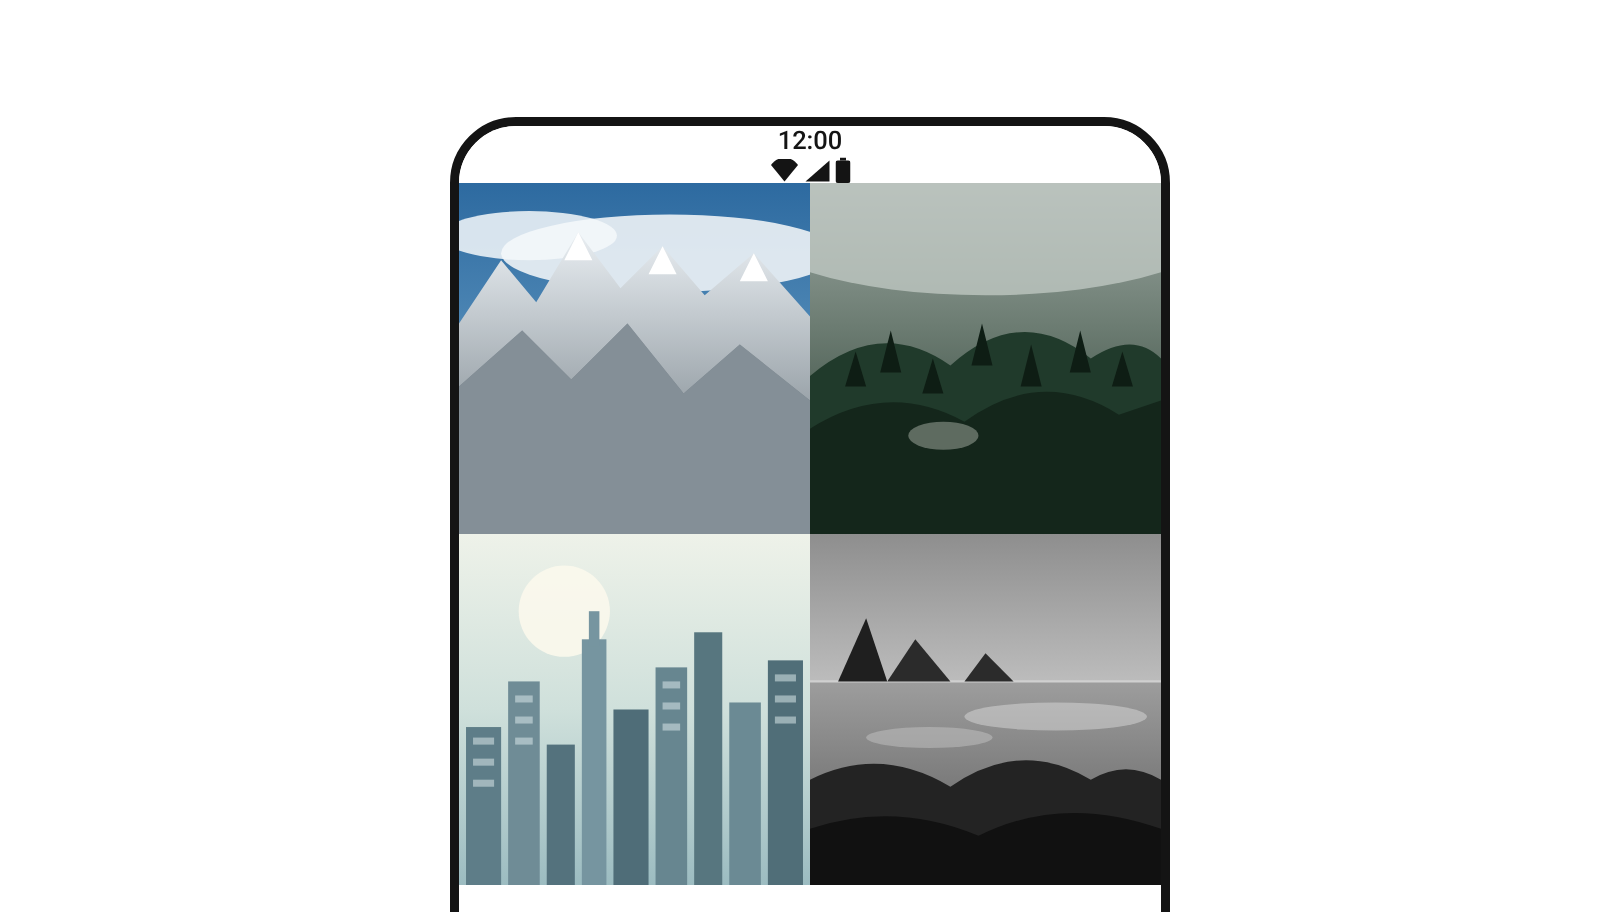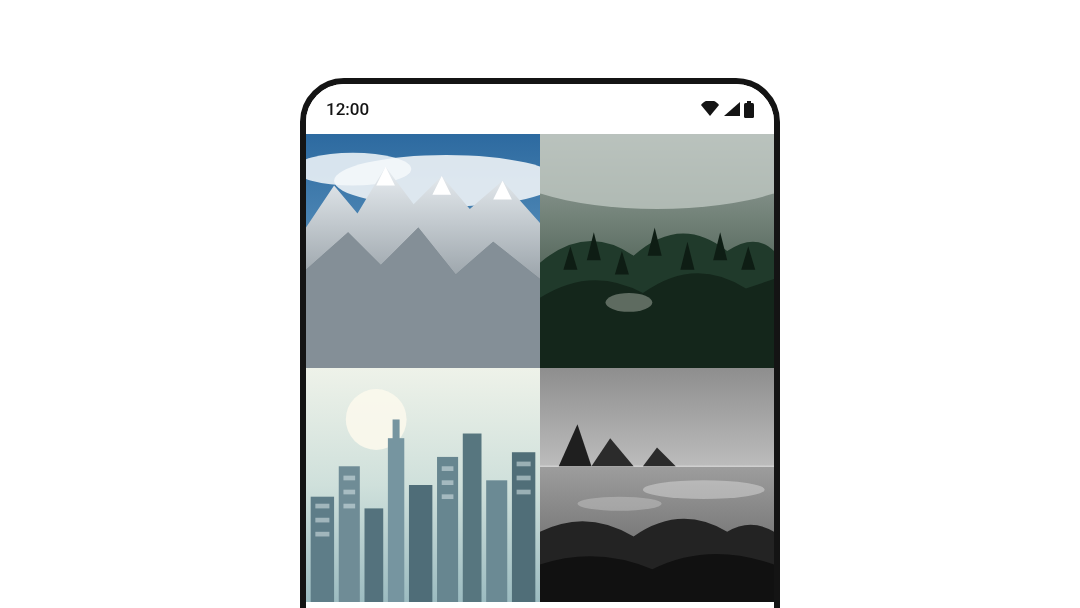--- a/index.html
+++ b/index.html
@@ -19,29 +19,30 @@
     transform: translateX(-50%);
     width: 480px;
     height: 940px;
     border: 6px solid #141414;
     border-radius: 44px;
     background: #ffffff;
     overflow: hidden;
   }
 
   .statusbar {
-    height: 50px;
+    height: 38px;
     display: flex;
     align-items: center;
     justify-content: space-between;
     padding: 0 20px;
     font-size: 17px;
     font-weight: 500;
     color: #141414;
     background: #ffffff;
+    flex-direction: column;
   }
   .status-right {
     display: flex;
     align-items: center;
     gap: 3px;
   }
   .status-right svg { display: block; }
 
   .grid {
     display: grid;

